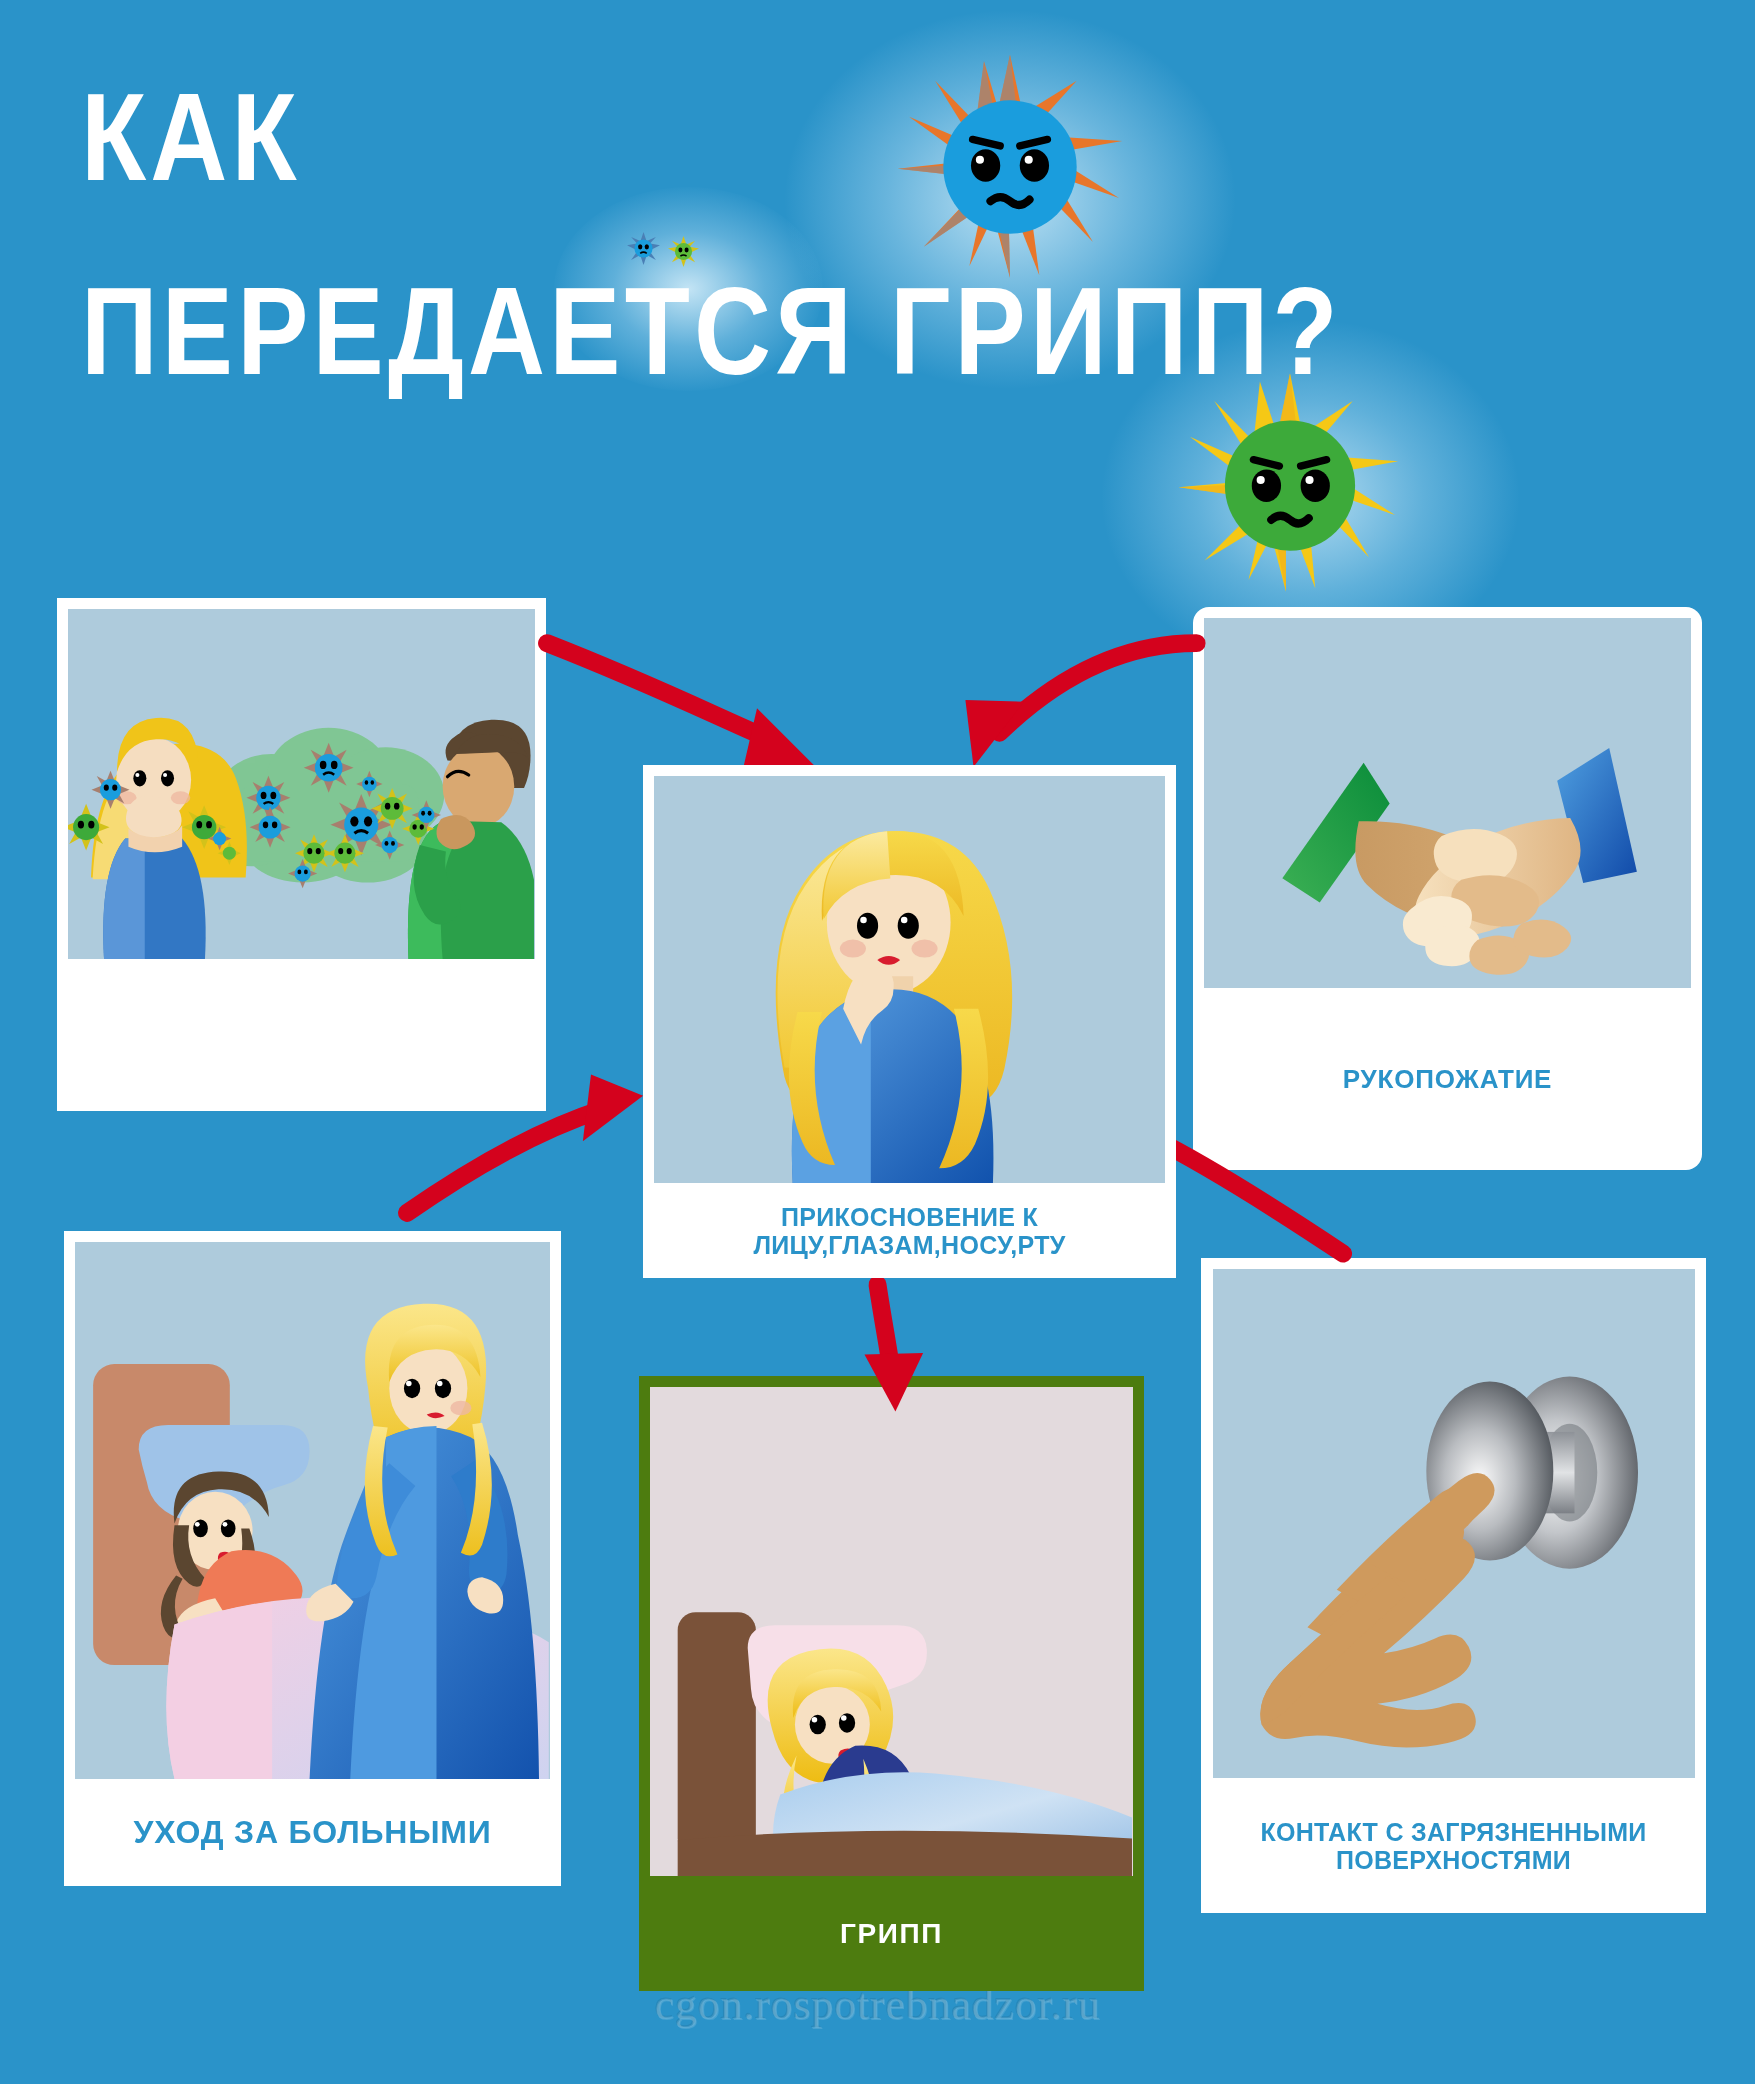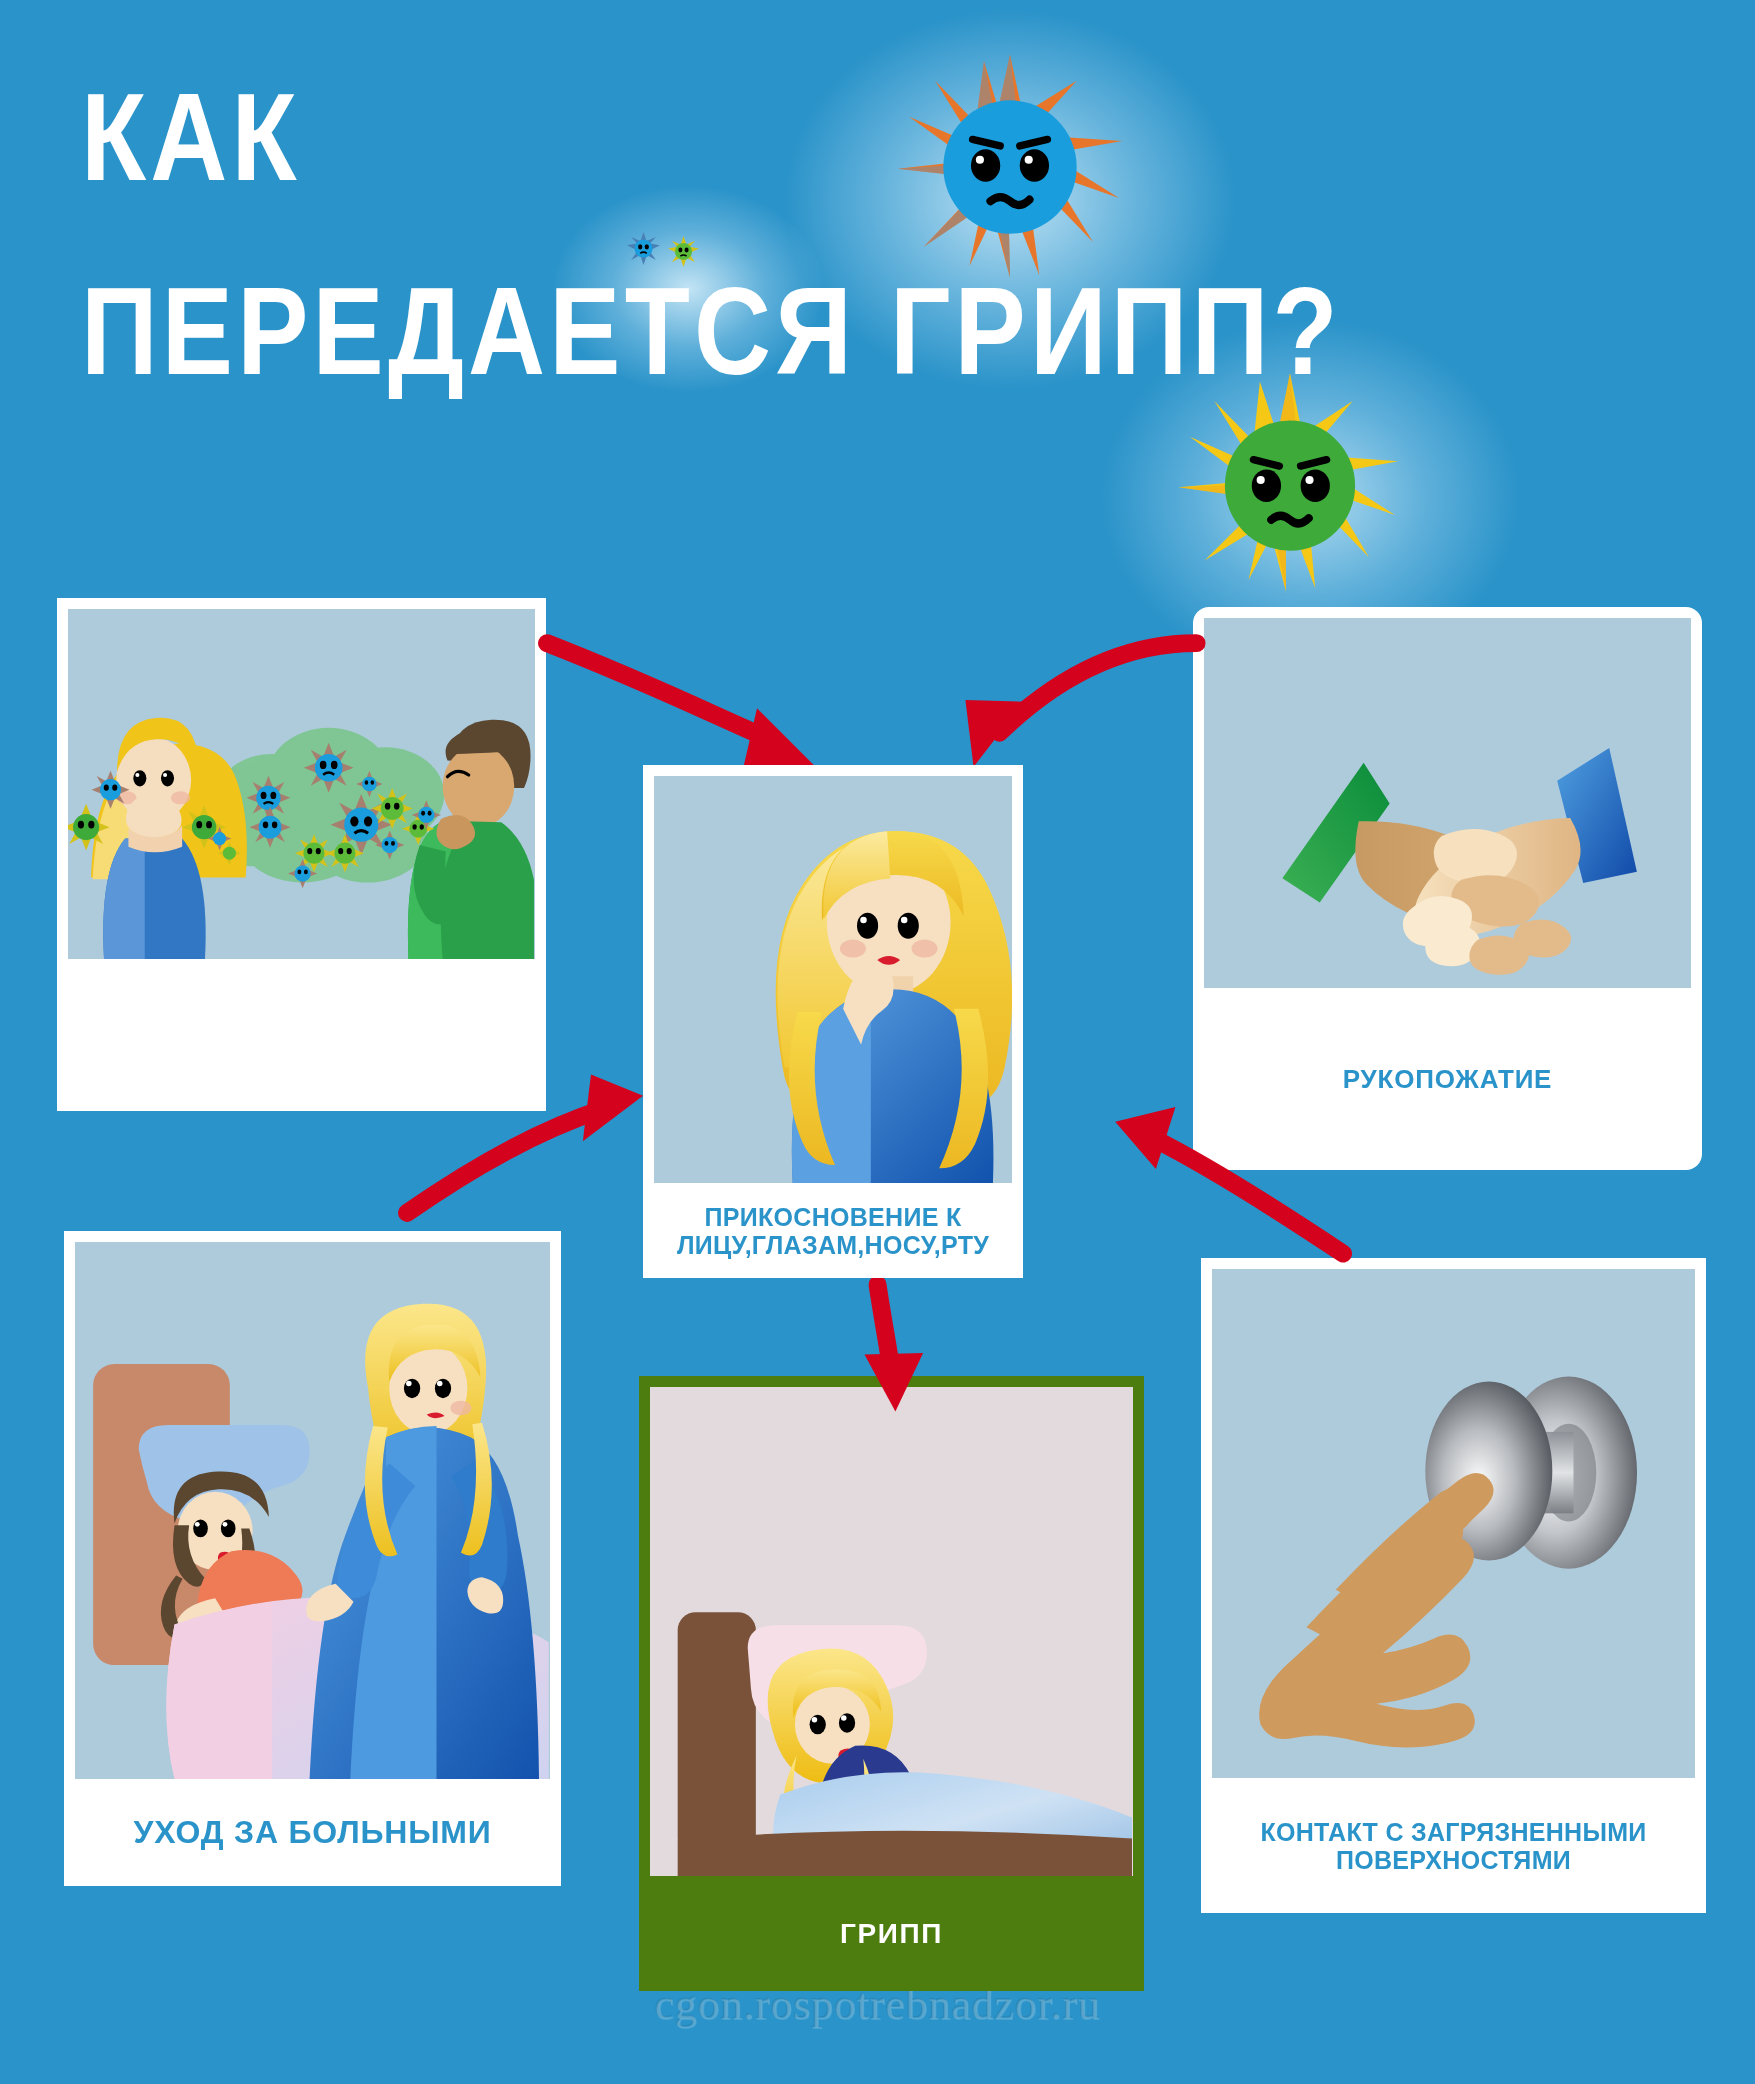--- a/index.html
+++ b/index.html
@@ -35,29 +35,29 @@
 
   #card-cough{left:57px;top:598px;width:489px;height:513px;padding:11.4px 11.4px 0 11.4px;}
   #card-cough .pic{height:350px;}
   #card-cough .cap{font-size:24.4px;letter-spacing:0.4px;flex-direction:column;}
   #card-cough .cap .sub{font-family:"Liberation Serif",serif;font-size:23.6px;margin-top:4.9px;letter-spacing:0px;}
 
   #card-hand{left:1193px;top:607px;width:509px;height:563px;padding:11.4px 11.4px 0 11.4px;border-radius:16px;}
   #card-hand .pic{height:370px;}
   #card-hand .cap{font-size:26px;letter-spacing:0.8px;}
 
-  #card-touch{left:643px;top:765px;width:380px;height:513px;padding:11.4px 11.4px 0 11.4px;z-index:7;}
+  #card-touch{left:643px;top:765px;width:533px;height:513px;padding:11.4px 11.4px 0 11.4px;z-index:7;}
   #card-touch .pic{height:407px;}
   #card-touch .cap{font-size:25px;letter-spacing:0.3px;flex-direction:column;}
 
   #card-care{left:64px;top:1231px;width:497px;height:655px;padding:11.4px 11.4px 0 11.4px;}
   #card-care .pic{height:537px;}
   #card-care .cap{font-size:32px;letter-spacing:0.8px;}
 
-  #card-surface{left:1201px;top:1258px;width:505px;height:655px;padding:11.4px 11.4px 0 11.4px;}
+  #card-surface{left:1201px;top:1258px;width:505px;height:655px;padding:11.4px 11.4px 0 11.4px;align-items:center;}
   #card-surface .pic{height:509px;}
   #card-surface .cap{font-size:25px;letter-spacing:0.3px;flex-direction:column;}
 
   #card-flu{left:639px;top:1376px;width:505px;height:615px;padding:11.4px 11.4px 0 11.4px;background:#4d7c0f;}
   #card-flu .pic{height:489px;background:#e3dadd;}
   #card-flu .cap{color:#ffffff;font-size:28px;letter-spacing:1.6px;}
 
   
   .footer{position:absolute;left:0;top:1979px;width:1755px;text-align:center;
     font-family:"Liberation Serif",serif;font-size:44px;letter-spacing:0.8px;

